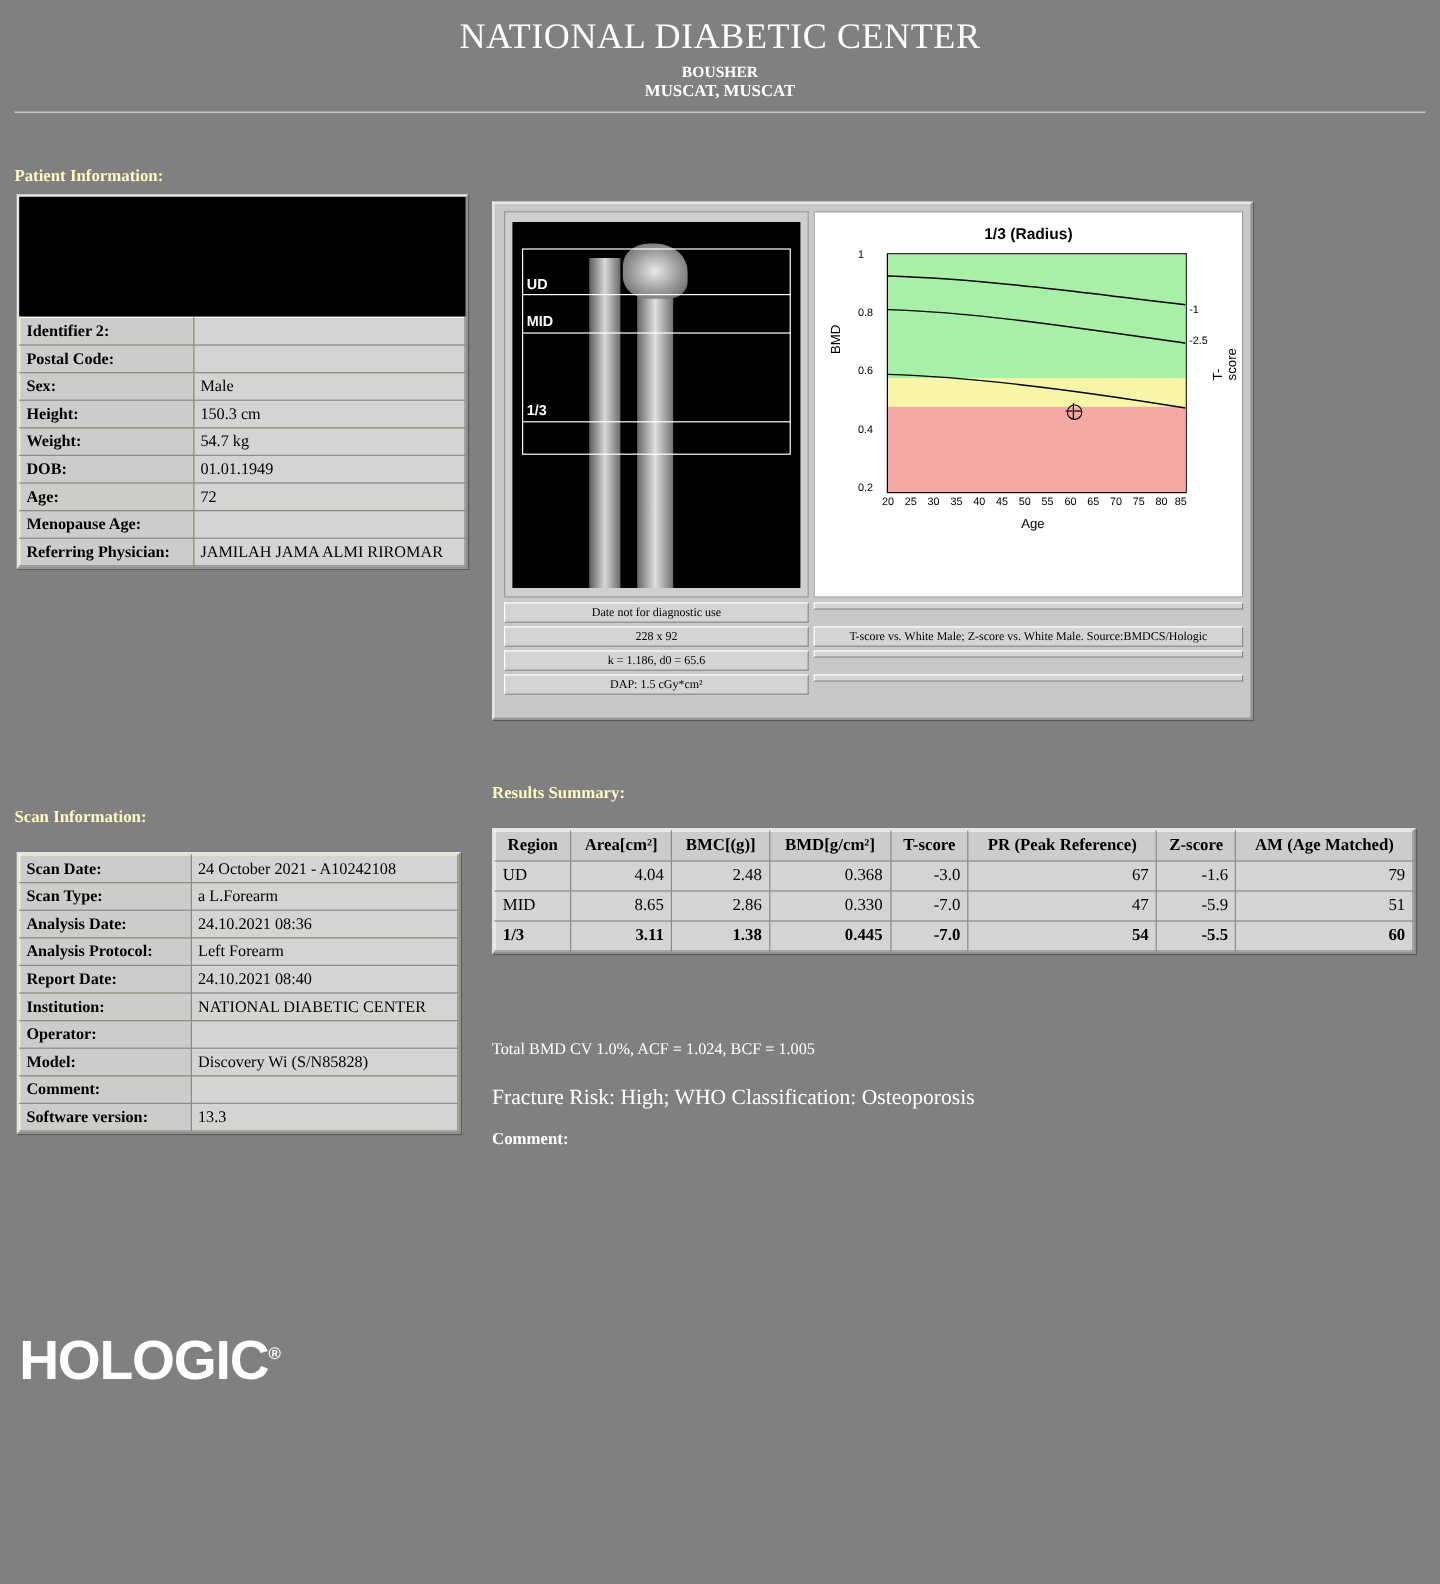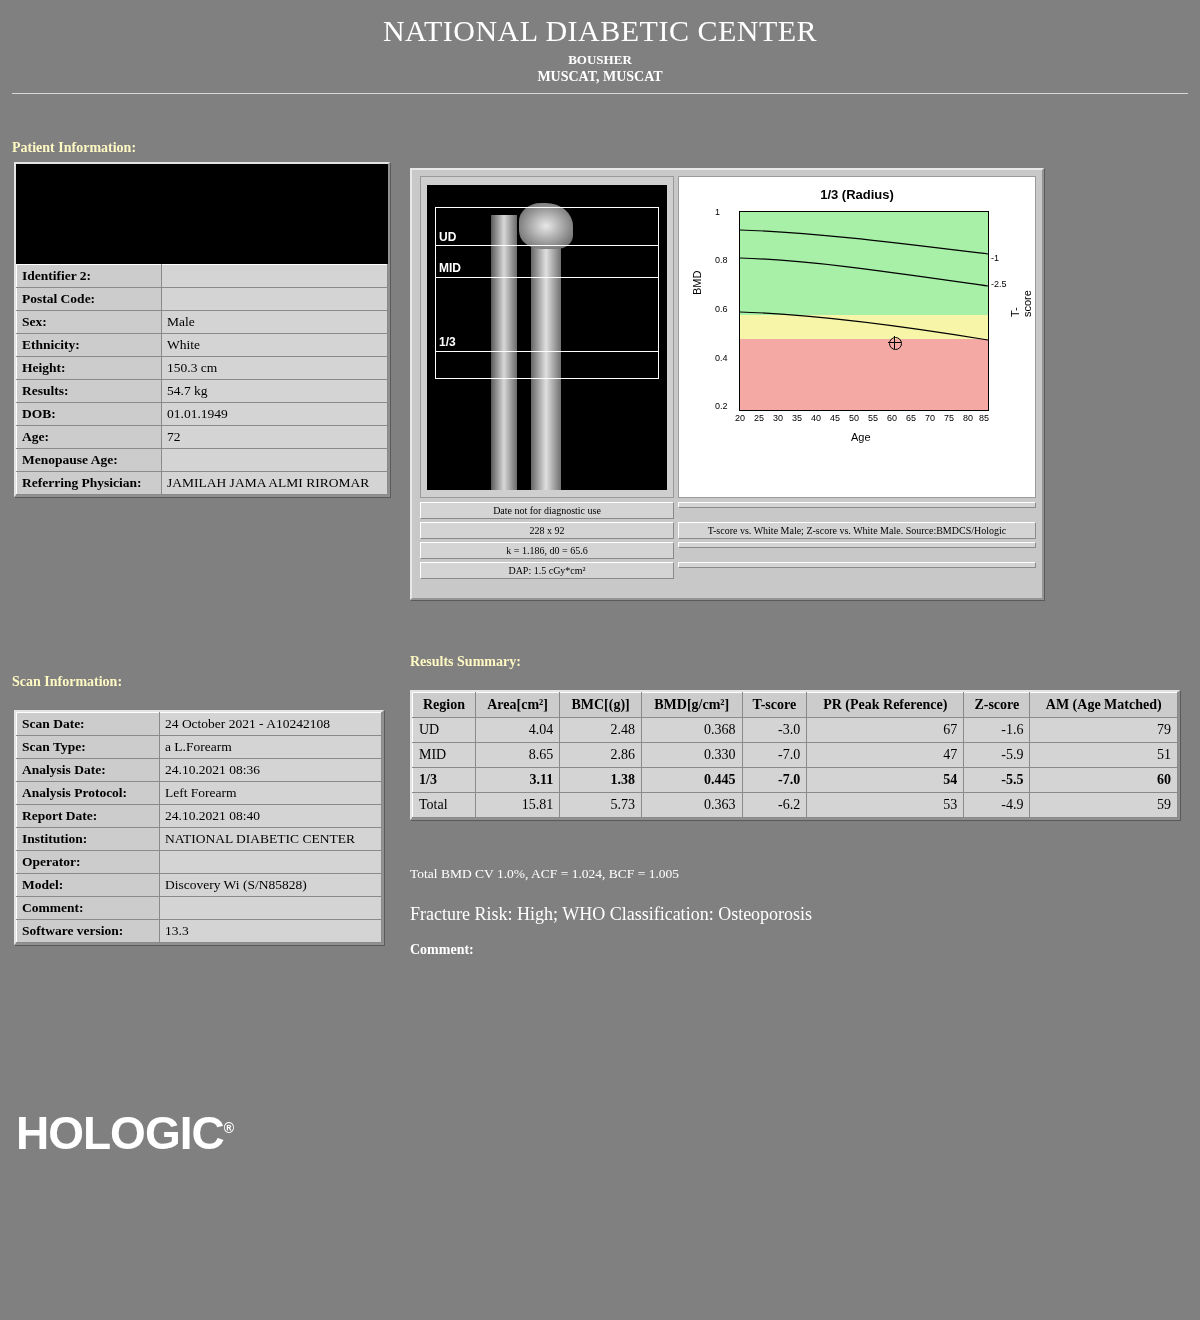--- a/index.html
+++ b/index.html
@@ -327,29 +327,25 @@
     </tr>
     <tr>
       <td class="k">Postal Code:</td>
       <td></td>
     </tr>
     <tr>
       <td class="k">Sex:</td>
       <td>Male</td>
     </tr>
     <tr>
-      <td class="k">Ethnicity:</td>
-      <td>White</td>
-    </tr>
-    <tr>
       <td class="k">Height:</td>
       <td>150.3 cm</td>
     </tr>
     <tr>
-      <td class="k">Results:</td>
+      <td class="k">Weight:</td>
       <td>54.7 kg</td>
     </tr>
     <tr>
       <td class="k">DOB:</td>
       <td>01.01.1949</td>
     </tr>
     <tr>
       <td class="k">Age:</td>
       <td>72</td>
     </tr>
@@ -530,30 +526,20 @@
       <tr class="bold">
         <td class="reg">1/3</td>
         <td class="num">3.11</td>
         <td class="num">1.38</td>
         <td class="num">0.445</td>
         <td class="num">-7.0</td>
         <td class="num">54</td>
         <td class="num">-5.5</td>
         <td class="num">60</td>
       </tr>
-      <tr>
-        <td class="reg">Total</td>
-        <td class="num">15.81</td>
-        <td class="num">5.73</td>
-        <td class="num">0.363</td>
-        <td class="num">-6.2</td>
-        <td class="num">53</td>
-        <td class="num">-4.9</td>
-        <td class="num">59</td>
-      </tr>
     </tbody>
   </table>
 </div>
 
 <div id="total-cv">Total BMD CV 1.0%, ACF = 1.024, BCF = 1.005</div>
 <div id="fracture-risk">Fracture Risk: High; WHO Classification: Osteoporosis</div>
 <div id="comment-label">Comment:</div>
 
 <div id="logo">
   <span>HOLOGIC</span><sup>®</sup>

